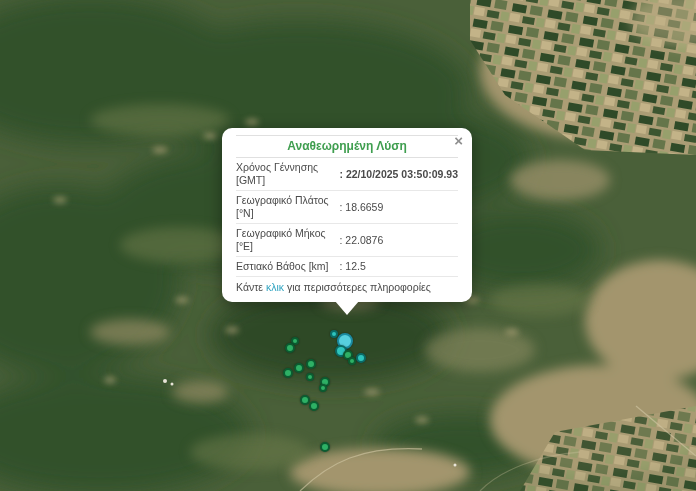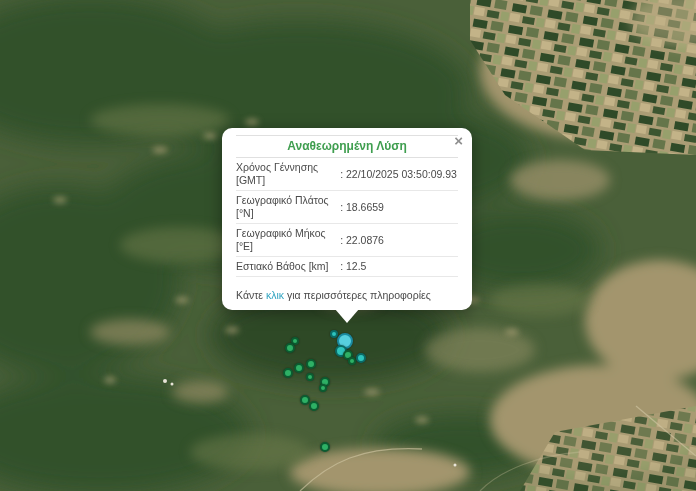--- a/index.html
+++ b/index.html
@@ -18,22 +18,22 @@
     border-top:14px solid #fff;}
   .popup-close{position:absolute;top:5px;right:9px;font-size:15px;line-height:15px;
     color:#8f8f8f;cursor:pointer;font-weight:bold;}
   .popup-table{width:100%;border-collapse:collapse;font-size:10.5px;line-height:13px;}
   .popup-table th{font-size:12px;font-weight:bold;text-align:center;
     padding:4px 0 4px 0;border-top:1px solid #e0e0e0;border-bottom:1px solid #e0e0e0;}
   .popup-table td{padding:3px 0;vertical-align:middle;border-bottom:1px solid #e8e8e8;}
   .popup-table tr.last td{border-bottom:none;}
   td.lbl{width:104px;padding-right:6px;margin-top:8px;}
   td.val{width:118px;}
-  td.val.nowrap{white-space:nowrap;}
-  .popup-footer{font-size:10.5px;margin-top:12px;color:#4a4a4a;}
+  td.val.nowrap{white-space:nowrap;font-weight:bold;}
+  .popup-footer{font-size:10.5px;margin-top:4px;color:#4a4a4a;}
   .popup-footer .link{cursor:pointer;}
 </style>
 </head>
 <body>
 
 <div id="stage">
 
   <svg id="terrain" viewBox="0 0 696 491" preserveAspectRatio="none" aria-hidden="true">
     <defs>
       <filter id="b12" x="-40%" y="-40%" width="180%" height="180%">

